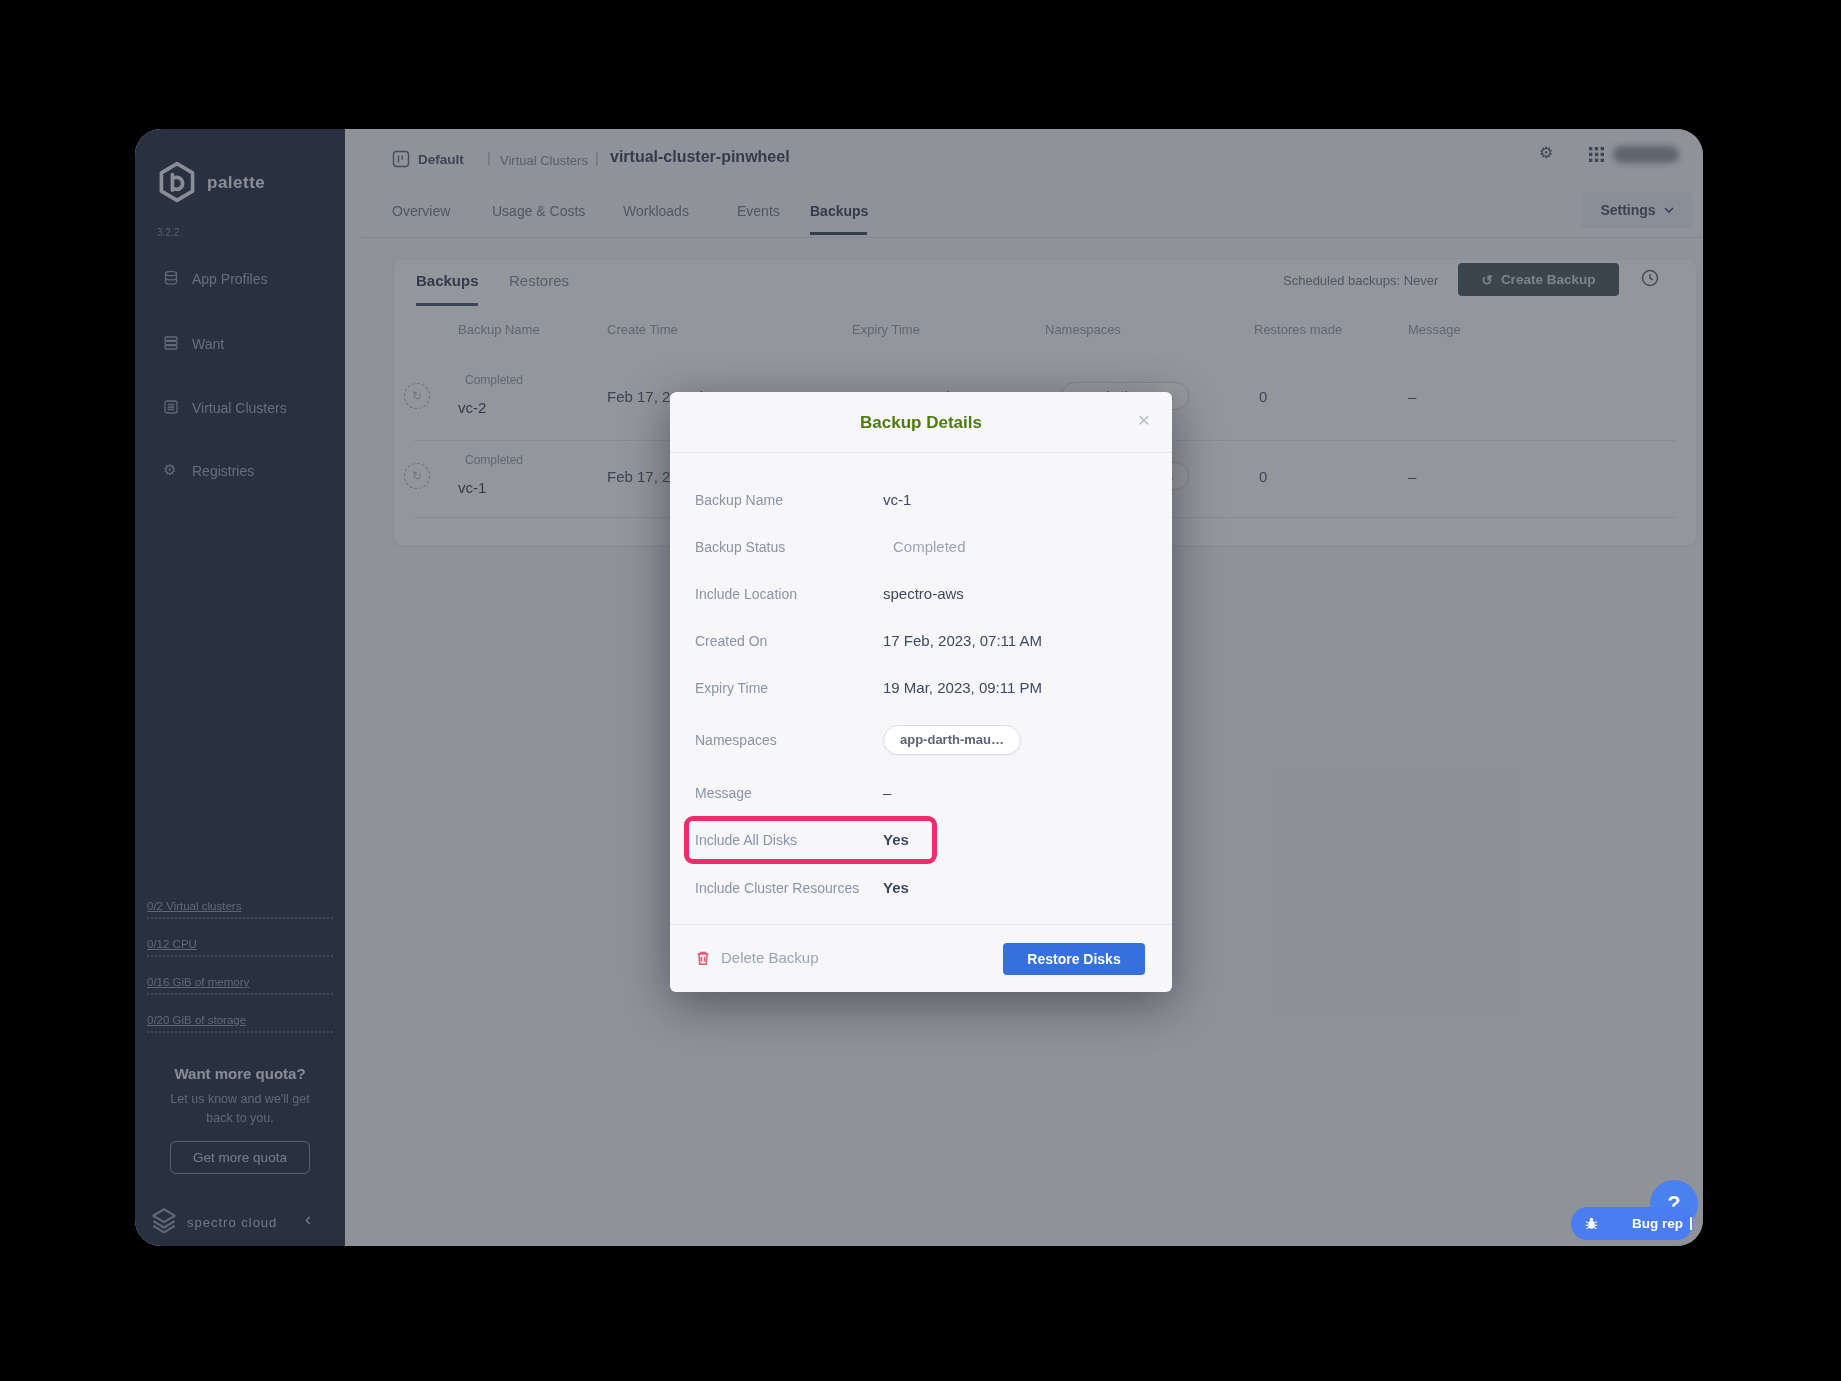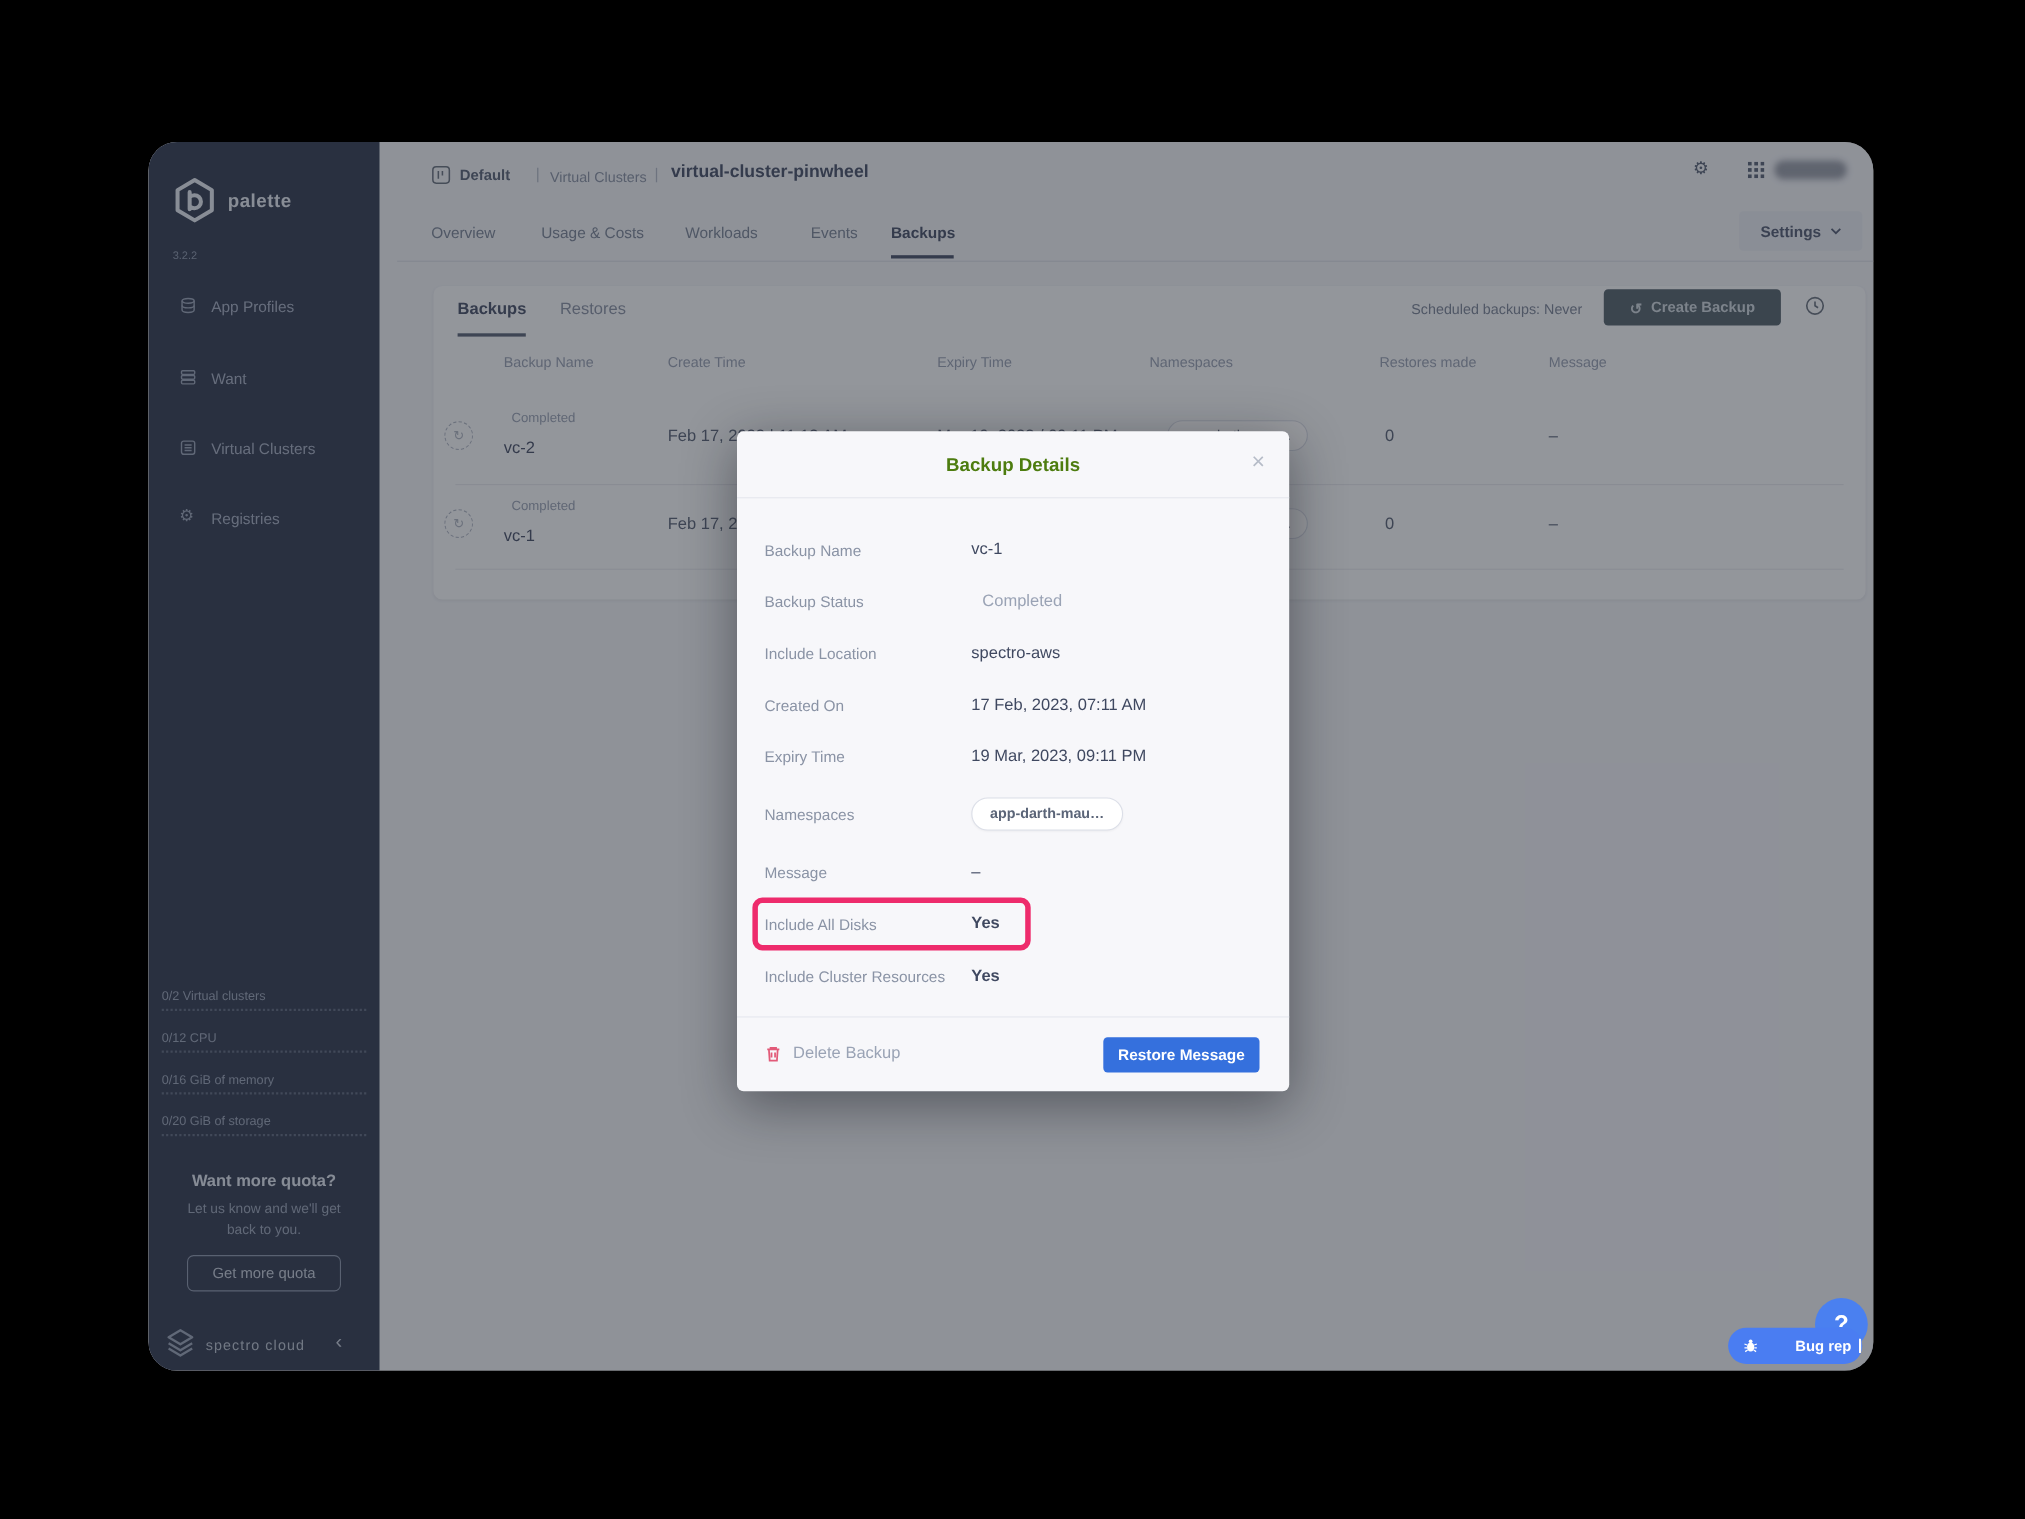--- a/index.html
+++ b/index.html
@@ -20,21 +20,21 @@
     position: absolute; left: 0; top: 0; width: 210px; height: 100%;
     background: #353e54; z-index: 10;
   }
   .logo-mark { position: absolute; left: 20px; top: 31px; }
   .brand-text { position: absolute; left: 72px; top: 44px; font-size: 17px; font-weight: bold; color: #e2e7f0; letter-spacing: .5px; }
   .version { position: absolute; left: 22px; top: 98px; font-size: 10px; color: #8d98ad; }
   .nav-item { position: absolute; left: 0; width: 198px; height: 32px; cursor: pointer; }
   .nav-item .nicon { position: absolute; left: 28px; top: 7px; width: 16px; height: 16px; color: #9aa4b8; font-size: 15px; line-height: 16px; }
   .nav-item .nlabel { position: absolute; left: 57px; top: 8px; font-size: 14px; color: #a5aec2; }
   .quota-item { position: absolute; left: 12px; width: 186px; }
-  .quota-item .qtext { font-size: 11.5px; color: #9aa4b8; }
+  .quota-item .qtext { font-size: 11.5px; color: #9aa4b8; text-decoration: underline; }
   .quota-item .qbar { margin-top: 5px; border-bottom: 2px dotted rgba(154,164,184,.45); }
   .quota-head { position: absolute; left: 0; top: 936px; width: 210px; text-align: center; font-size: 15px; font-weight: bold; color: #dfe5f0; }
   .quota-sub { position: absolute; left: 0; width: 210px; text-align: center; font-size: 12.5px; color: #9aa4b8; }
   .quota-btn {
     position: absolute; left: 35px; top: 1012px; width: 140px; height: 33px;
     border: 1px solid #8d98ad; border-radius: 6px; background: transparent;
     color: #c3cbd9; font-size: 13.5px; text-align: center; line-height: 31px; cursor: pointer;
   }
   .side-foot-icon { position: absolute; left: 14px; top: 1076px; }
   .side-foot-text { position: absolute; left: 52px; top: 1086px; font-size: 13px; color: #b9c2d0; letter-spacing: 1px; }
@@ -358,21 +358,21 @@
 
     <div class="m-highlight"></div>
 
     <div class="m-foot">
       <div class="m-delete">
         <svg width="16" height="16" viewBox="0 0 16 16" fill="none" stroke="#e25a78" stroke-width="1.6">
           <path d="M2.5 4h11M5.5 4V2.6h5V4M4 4l.7 10.2h6.6L12 4M6.4 6.8v4.6M9.6 6.8v4.6"></path>
         </svg>
         <span>Delete Backup</span>
       </div>
-      <div class="m-restore">Restore Message</div>
+      <div class="m-restore">Restore Disks</div>
     </div>
   </div>
 
   <div class="help-circle">?</div>
   <div class="bug-pill">
     <svg width="15" height="15" viewBox="0 0 16 16">
       <ellipse cx="8" cy="9.2" rx="3.5" ry="4.3" fill="#fff"></ellipse>
       <circle cx="8" cy="3.6" r="1.8" fill="#fff"></circle>
       <path d="M2 6.2l2.5 1M2 10h2.5M2.7 13.6 5.1 12M14 6.2l-2.5 1M14 10h-2.5M13.3 13.6 10.9 12" stroke="#fff" stroke-width="1.2" fill="none"></path>
     </svg>

